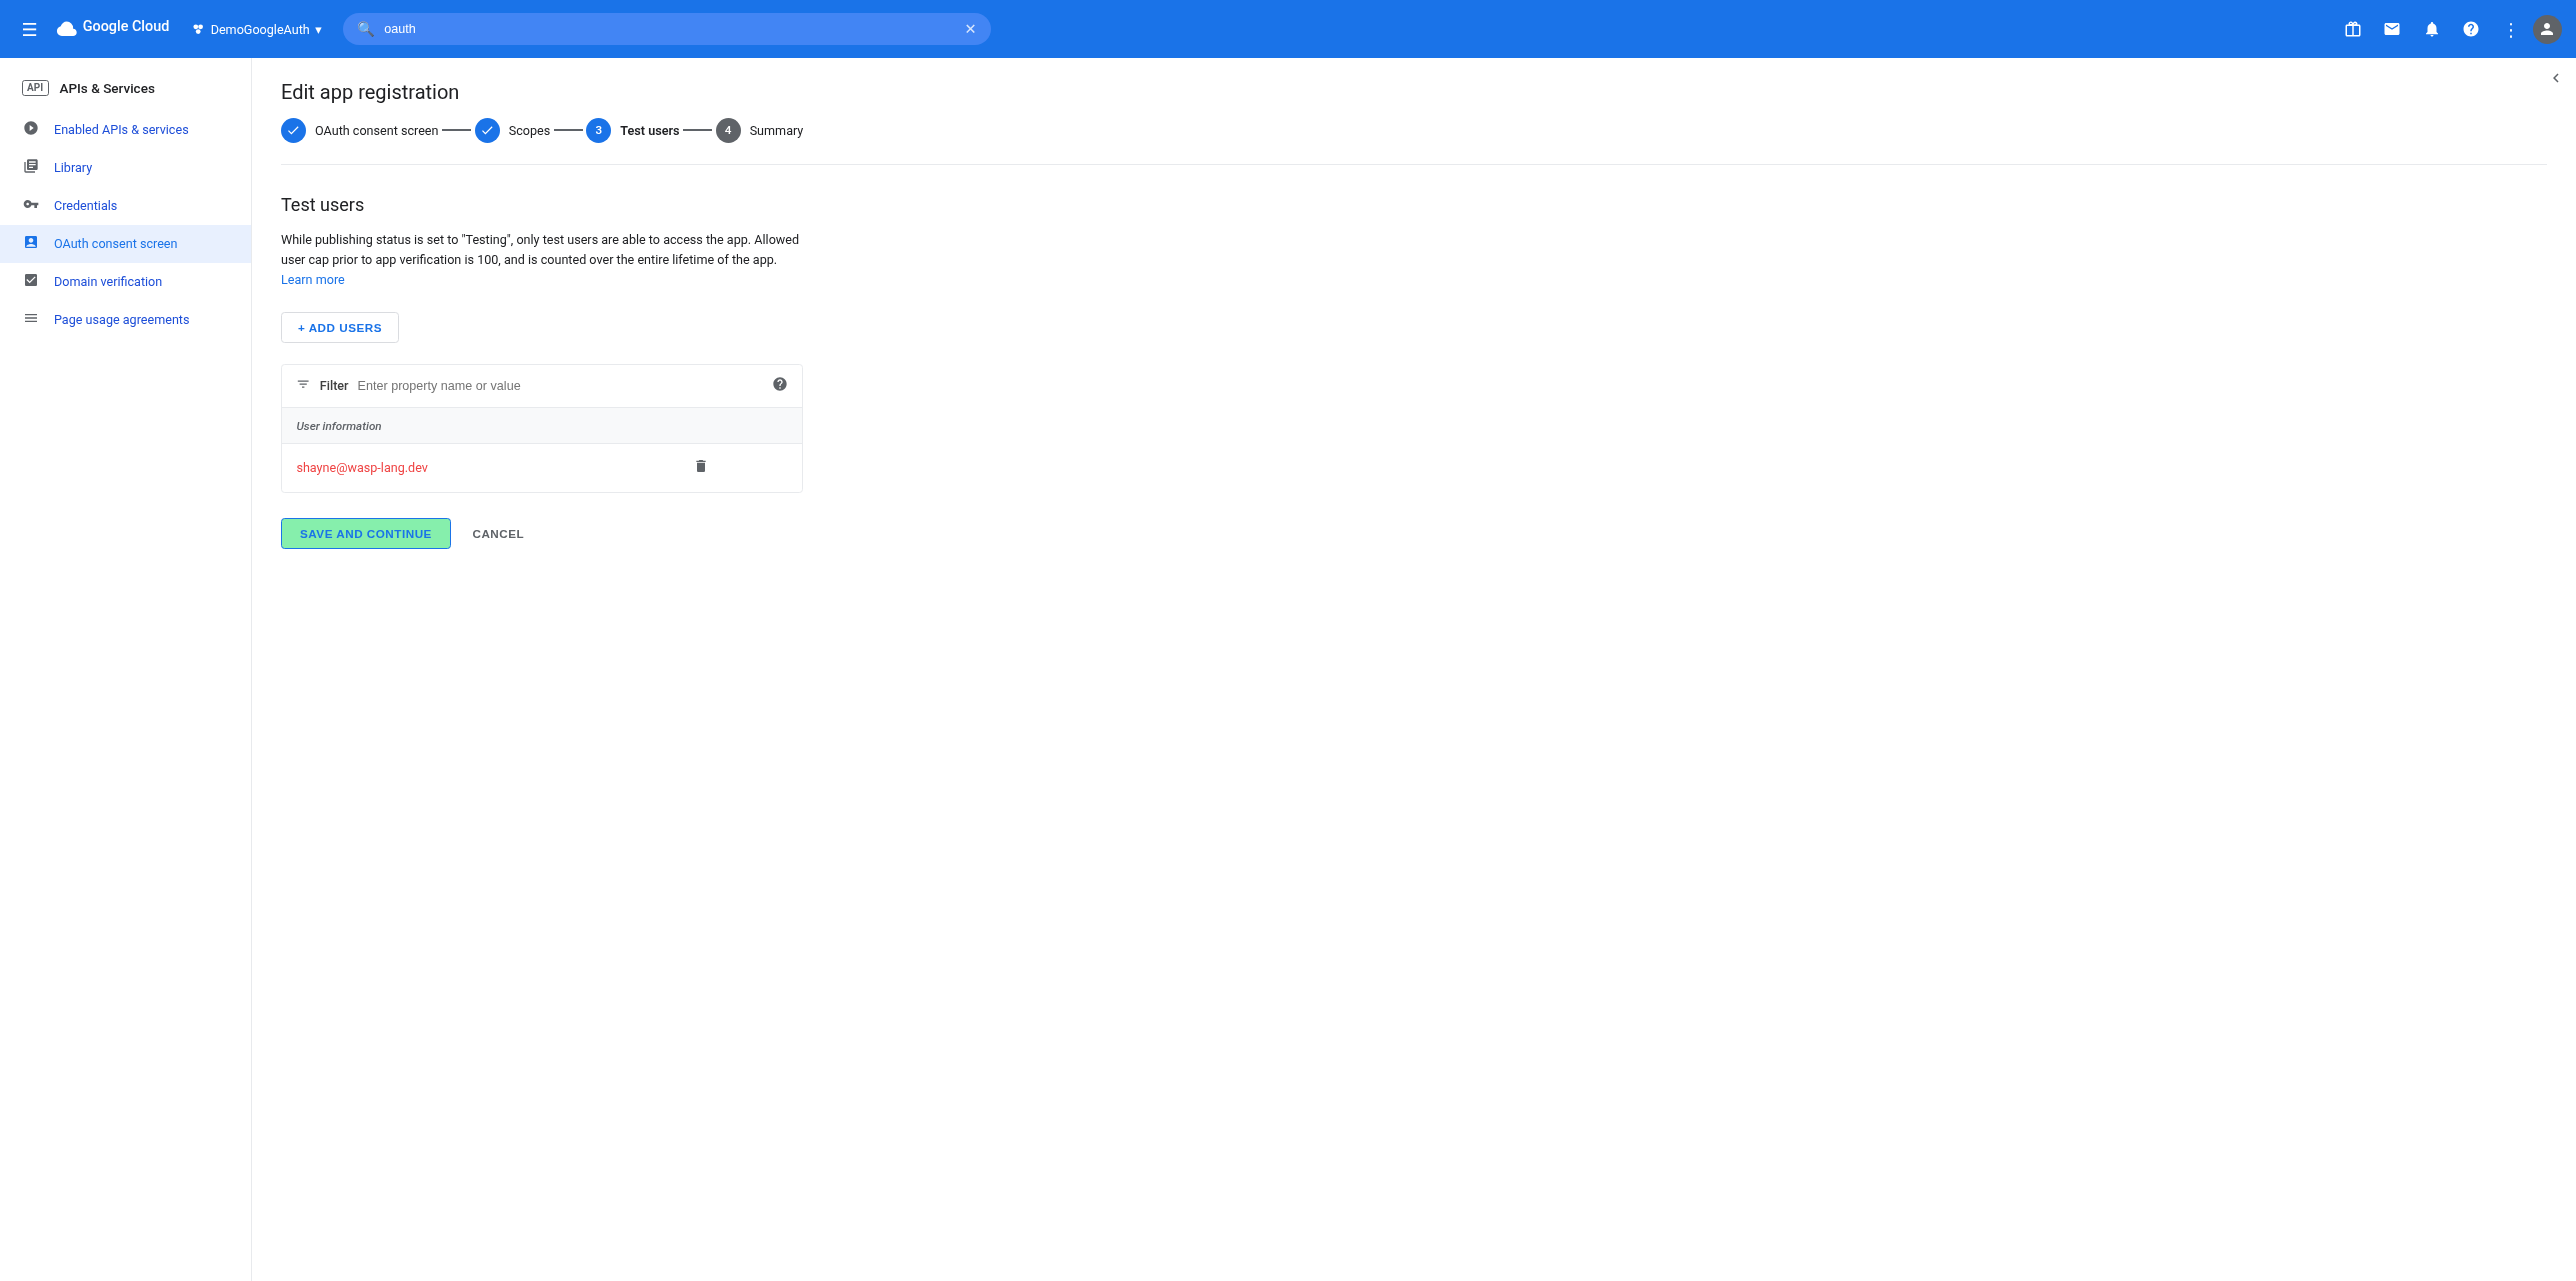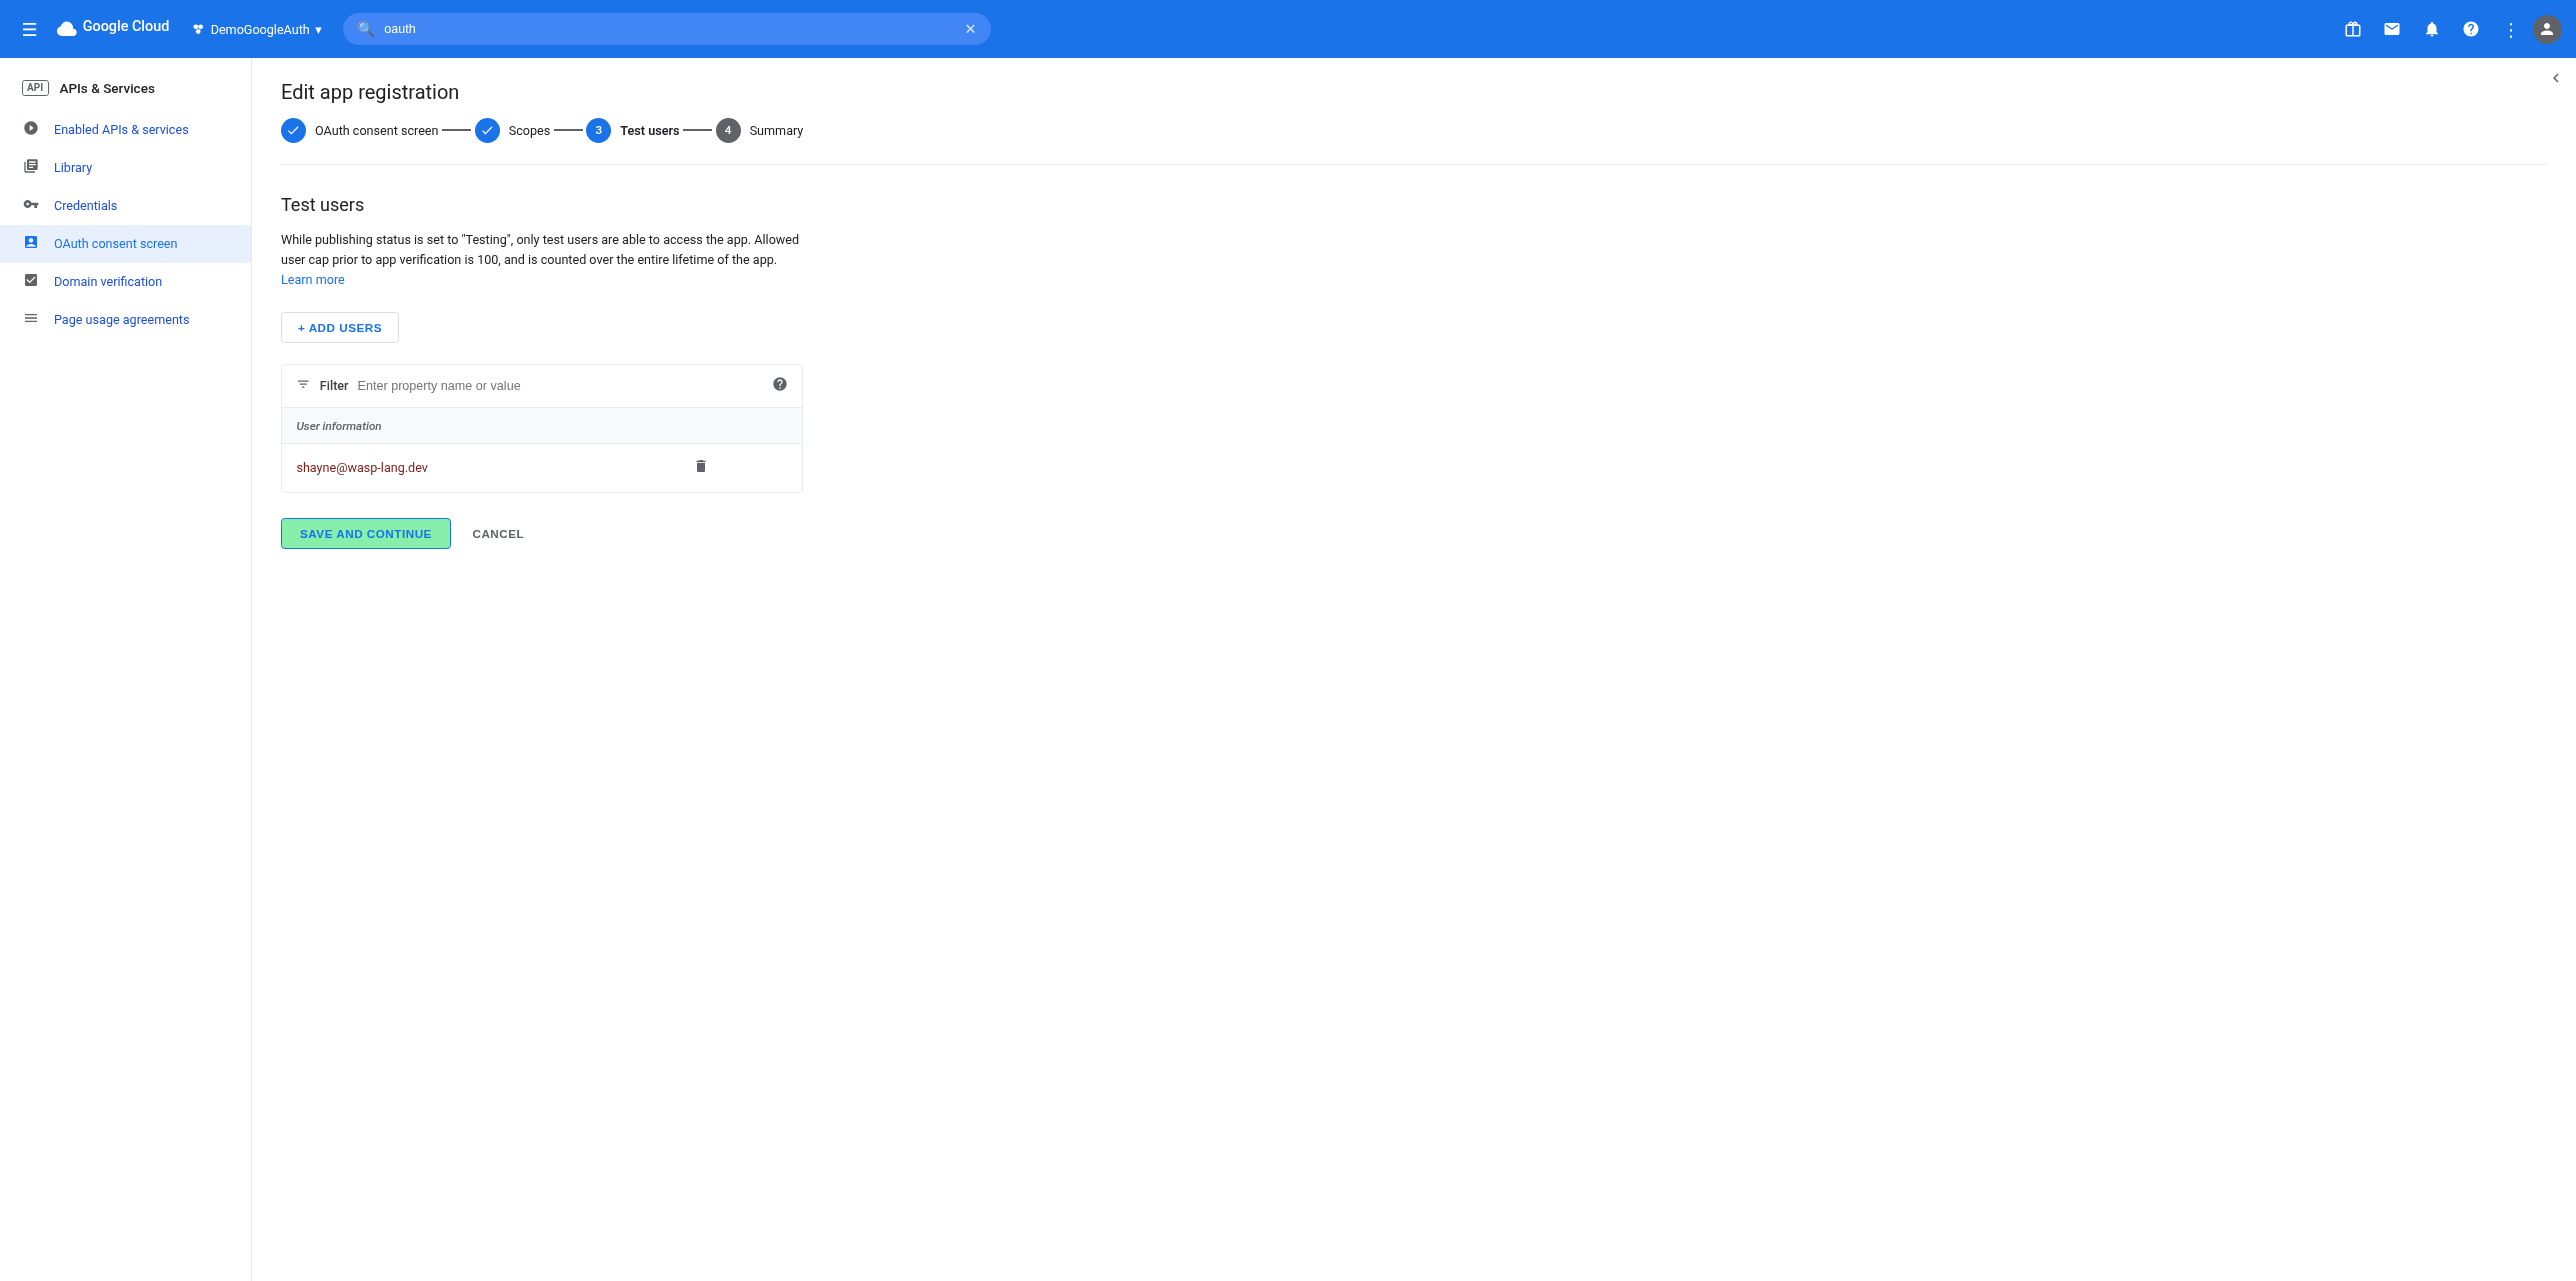--- a/index.html
+++ b/index.html
@@ -102,21 +102,21 @@
       border-bottom: 0.9px solid #e8eaed;
     }
     .filter-icon { color: #5f6368; font-size: 14.4px; }
     .filter-label { font-size: 12.6px; color: #404040; font-weight: 500; }
     .filter-input { flex: 1; border: none; outline: none; font-size: 12.6px; color: #5f6368; }
     .filter-help { color: #5f6368; font-size: 14.4px; cursor: pointer; }
 
     .table { width: 100%; border-collapse: collapse; }
     .table thead tr { background: #f8f9fa; font-style: italic; }
     .table th { padding: 10.8px 14.4px; text-align: left; font-size: 11.7px; font-weight: 500; color: #5f6368; border-bottom: 0.9px solid #e8eaed; }
-    .table td { padding: 10px 14.4px; font-size: 12.6px; color: #7f1d1d; border-bottom: 0.9px solid #e8eaed; }
+    .table td { padding: 10px 14.4px; font-size: 12.6px; color: #ef4444; border-bottom: 0.9px solid #e8eaed; }
     .table tr:last-child td { border-bottom: none; }
     .delete-btn { background: none; border: none; cursor: pointer; color: #5f6368; font-size: 16px; padding: 3.6px; }
 
     
     .actions { display: flex; align-items: center; gap: 7.2px; margin-top: 25px; }
     .btn-primary {
       border: 0.9px solid #1a73e8; color: #1a73e8; background: #86efac;
       padding: 8px 18px; border-radius: 3.6px; font-size: 11.7px; font-weight: 600;
       letter-spacing: 0.5px; text-transform: uppercase; cursor: pointer;
       transition: background 0.15s;

